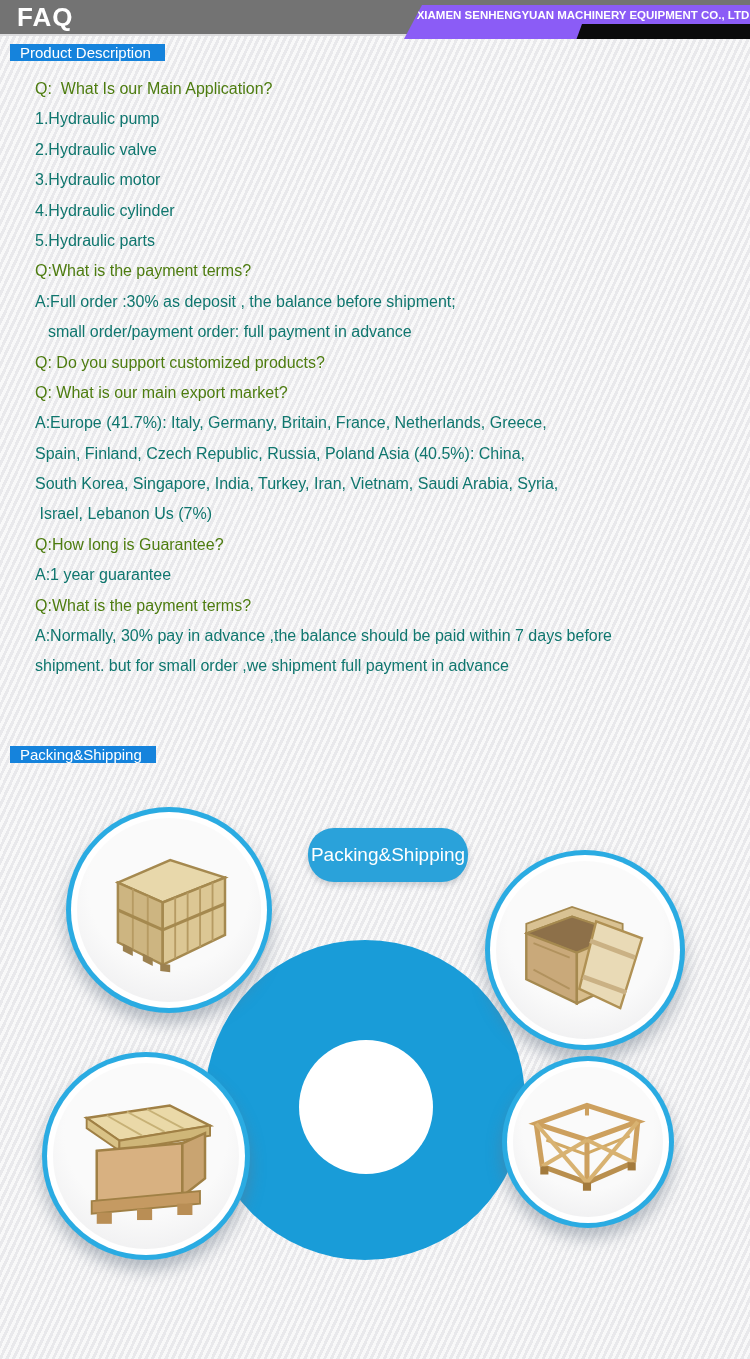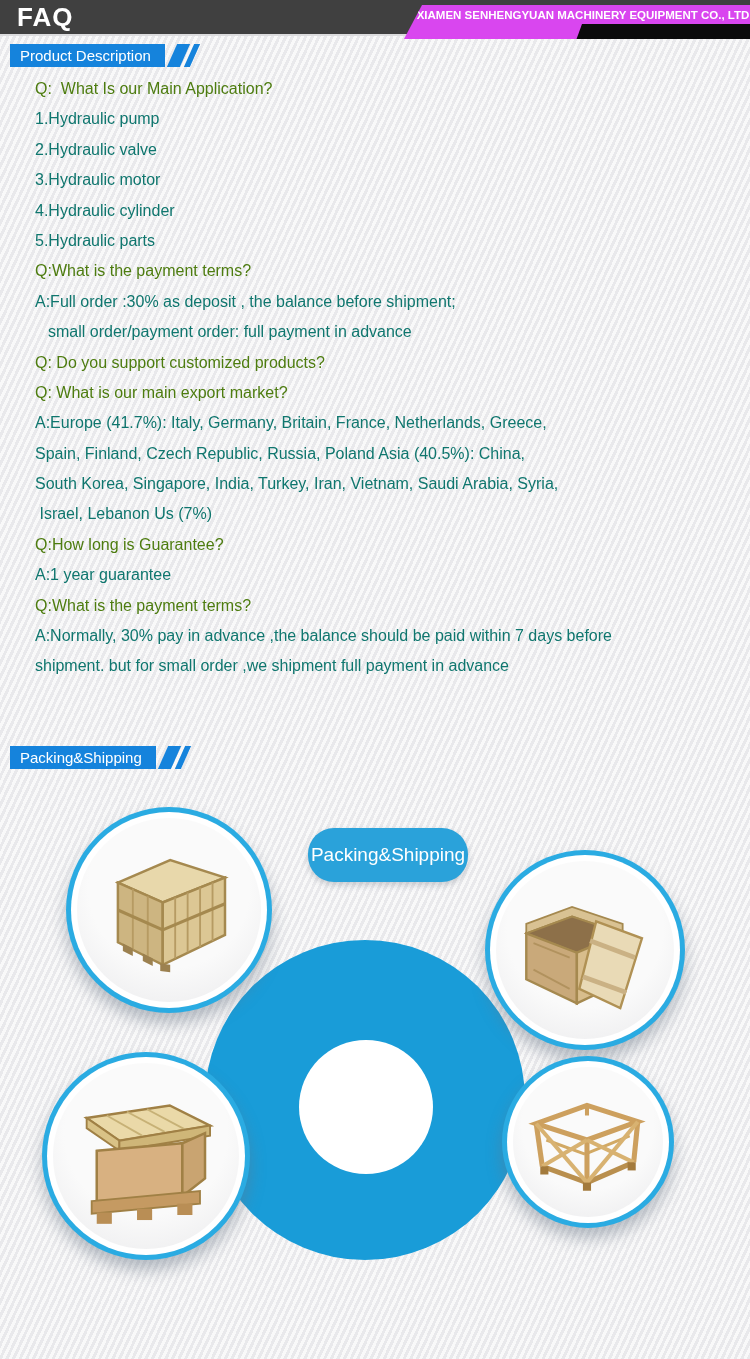--- a/index.html
+++ b/index.html
@@ -4,33 +4,33 @@
 <style>
   html,body{margin:0;padding:0;}
   body{
     width:750px;height:1359px;position:relative;overflow:hidden;
     font-family:"Liberation Sans",sans-serif;
     background:
       repeating-linear-gradient(115deg, rgba(255,255,255,.55) 0 3px, rgba(226,226,230,.55) 3px 6px),
       #f1f1f2;
   }
   
-  .header-bar{position:absolute;top:0;left:0;width:750px;height:34px;background:#404040;border-bottom:2px solid #dcdcde;}
+  .header-bar{position:absolute;top:0;left:0;width:750px;height:34px;background:#737373;border-bottom:2px solid #dcdcde;}
   .faq-title{position:absolute;left:17px;top:2px;color:#fff;font-size:26px;font-weight:700;letter-spacing:1px;}
-  .banner{position:absolute;top:5px;left:404px;right:0;height:34px;background:#d946ef;
+  .banner{position:absolute;top:5px;left:404px;right:0;height:34px;background:#8b5cf6;
           clip-path:polygon(18px 0,100% 0,100% 100%,0 100%);}
   .banner-row1{height:19px;display:flex;align-items:center;justify-content:center;
                color:#fff;font-weight:700;font-size:11.5px;white-space:nowrap;padding-left:12px;}
   .banner-row2{height:15px;position:relative;overflow:hidden;}
   .row2-black{position:absolute;top:0;bottom:0;left:178px;right:-14px;background:#0b0b0b;
               transform:skewX(-20deg);transform-origin:left top;}
   .brand-text{position:absolute;left:62px;top:0;height:100%;display:flex;align-items:center;
               color:#13253f;font-style:italic;font-weight:700;font-size:12.5px;letter-spacing:.6px;margin-top:41px;}
   
-  .section-label{position:absolute;left:10px;display:flex;align-items:stretch;height:23px;}
+  .section-label{position:absolute;left:10px;display:flex;align-items:stretch;height:23px;flex-direction:column;}
   .label-box{background:#1583dc;color:#fff;font-size:15px;display:flex;align-items:center;
              padding:0 14px 0 10px;white-space:nowrap;}
   .slash{background:#1583dc;transform:skewX(-24deg);}
   .slash.wide{width:13px;margin-left:7px;}
   .slash.thin{width:6px;margin-left:4px;}
   #product-label{top:44px;}
   #packing-label{top:746px;}
   
   .faq{position:absolute;top:74px;left:35px;right:20px;}
   .faq-line{height:30.4px;line-height:30.4px;font-size:16px;color:#0f766e;white-space:pre;}

